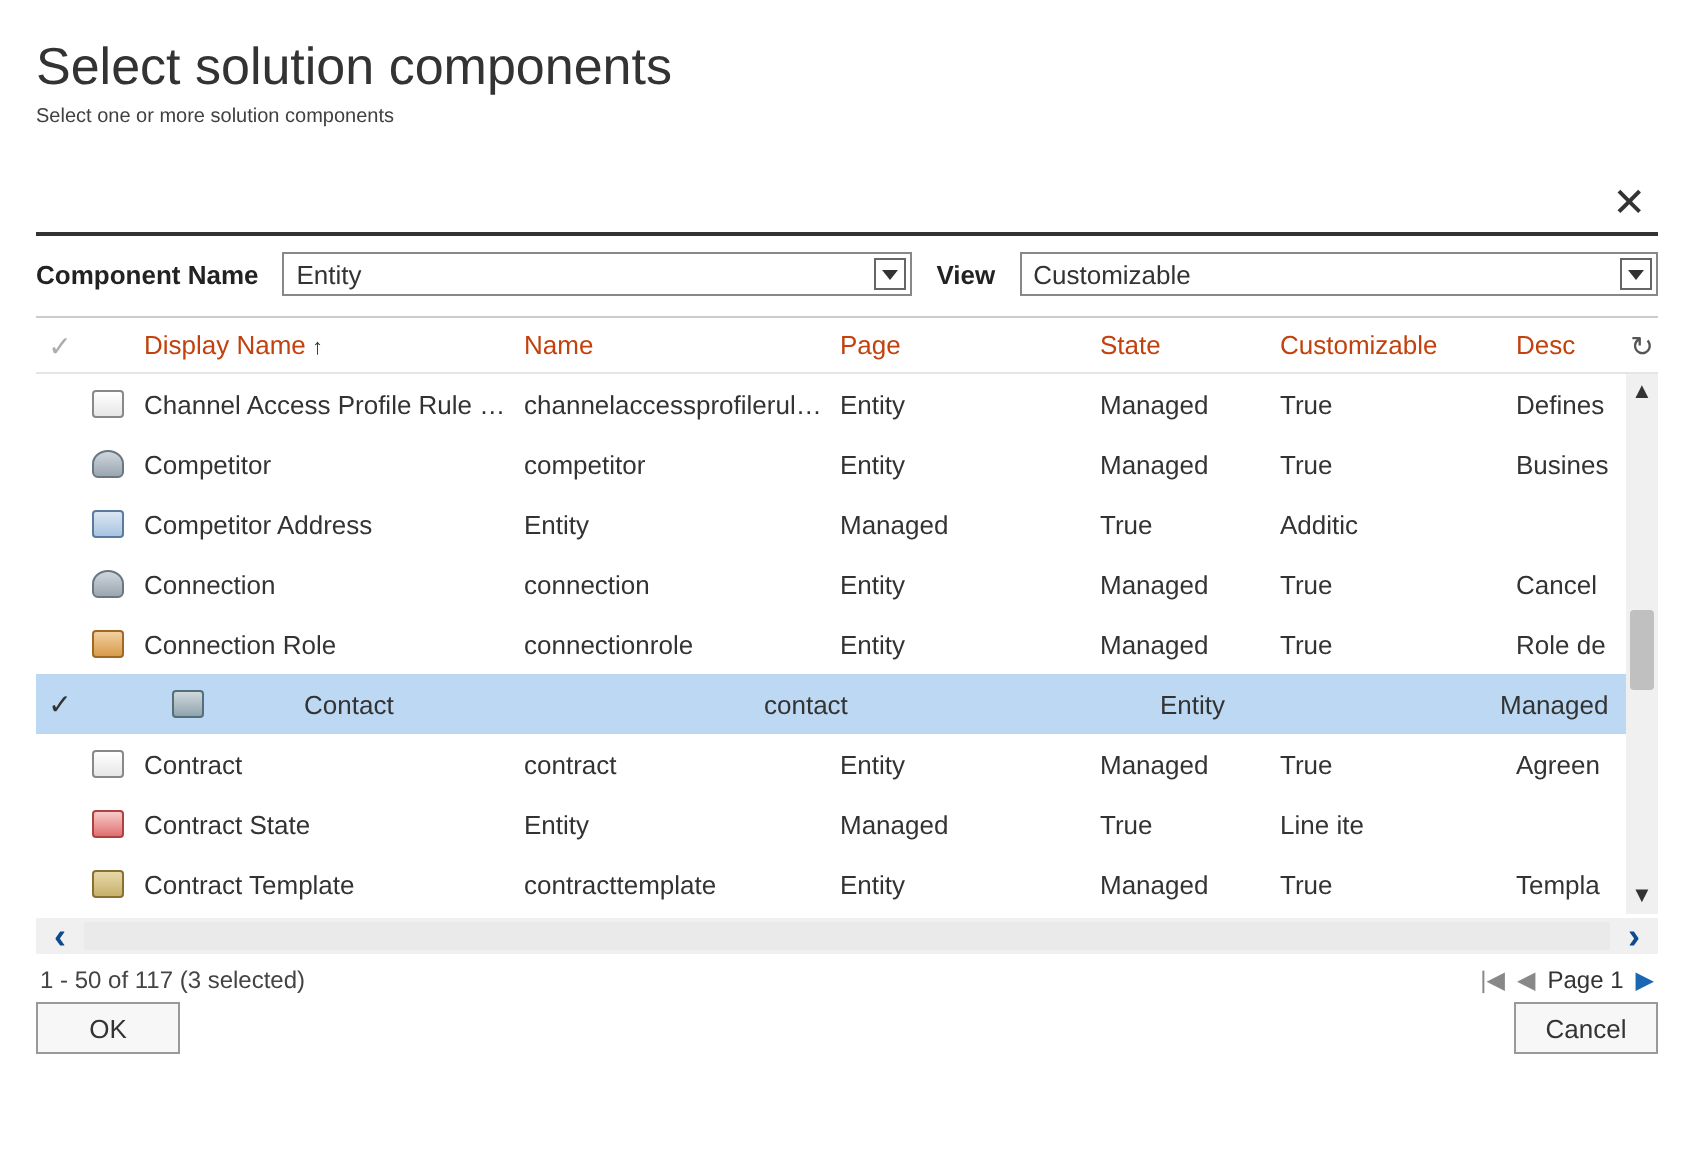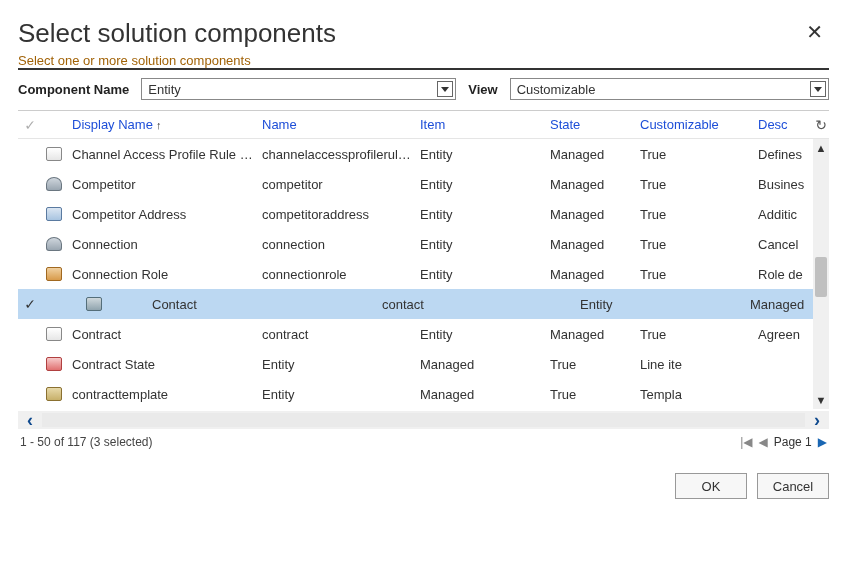--- a/index.html
+++ b/index.html
@@ -4,23 +4,23 @@
 <style>
   * { box-sizing: border-box; margin: 0; padding: 0; }
   body {
     font-family: "Segoe UI", Arial, sans-serif;
     font-size: 13px;
     color: #333;
     background: #fff;
     padding: 18px 18px 12px 18px;
     width: 847px;
   }
-  .header-row { display: flex; justify-content: space-between; align-items: flex-start; }
+  .header-row { display: flex; justify-content: space-between; align-items: flex-end; }
   h1 { font-size: 26px; font-weight: 300; color: #333; }
-  .subtitle { font-size: 13px; color: #a16207; margin-top: 4px; }
+  .subtitle { font-size: 10px; color: #404040; margin-top: 4px; margin-bottom: 52px; }
   .close-x { font-size: 20px; color: #333; cursor: pointer; padding: 2px 6px; }
   hr.hdr-line { border: none; border-top: 2px solid #333; margin-bottom: 8px; }
 
   .filter-row { display: flex; align-items: center; gap: 12px; margin-bottom: 10px; }
   .filter-label { font-size: 13px; font-weight: 600; color: #222; white-space: nowrap; }
   .dropdown {
     border: 1px solid #888; height: 22px; display: flex; align-items: center;
     justify-content: space-between; padding: 0 2px 0 6px; background: #fff;
     cursor: pointer; font-size: 13px;
   }
@@ -41,21 +41,21 @@
     display: grid;
     grid-template-columns: 24px 24px 190px 158px 130px 90px 118px 60px 18px;
     align-items: center;
     height: 30px;
     font-size: 13px;
   }
   .grid-header {
     color: #555; font-weight: 400; border-bottom: 1px solid #e5e5e5;
     height: 28px; position: relative;
   }
-  .grid-header .col { padding-left: 6px; color: #1d4ed8; white-space: nowrap; overflow: hidden; }
+  .grid-header .col { padding-left: 6px; color: #c2410c; white-space: nowrap; overflow: hidden; }
   .grid-row .col { padding-left: 6px; white-space: nowrap; overflow: hidden; text-overflow: ellipsis; }
   .grid-row.selected { background: #bcd8f2; gap: 40px; }
   .check-cell { display: flex; align-items: center; justify-content: center; color: #666; }
   .checkmark::before { content: "\2713"; color: #333; font-size: 14px; }
   .sort-arrow::after { content: " \2191"; color: #333; font-size: 11px; }
 
   .icon-cell { display: flex; align-items: center; justify-content: center; }
   .ent-icon {
     width: 16px; height: 14px; border: 1px solid #9a6a2b;
     background: linear-gradient(#f7e3b2,#e2c070); border-radius: 2px;
@@ -99,21 +99,21 @@
   .status-row {
     display:flex; justify-content:space-between; 
     font-size:12px; color:#444; padding:6px 2px 0 2px;gap:18px;
   }
   .pager { display:flex; align-items:center; gap:6px; color:#888; }
   .pager .pg-cur { color:#333; }
   .pager .pg-arrow { cursor:pointer; color:#888; }
   .pager .pg-arrow.active { color:#1a66b3; }
 
   .button-row {
-    display:flex; justify-content:flex-end; gap:10px; margin-top:24px;
+    display:flex; justify-content:space-between; gap:10px; margin-top:4px;
   }
   .btn {
     min-width: 72px; height: 26px; border:1px solid #999; background:#f7f7f7;
     font-size:13px; color:#333; cursor:pointer; padding:0 14px;
   }
 </style>
 </head>
 <body>
 
 <div class="header-row">
@@ -140,21 +140,21 @@
 </div>
 
 <div class="grid-wrap">
   <div class="grid-header">
     <div class="check-cell">
         <span class="checkmark" style="opacity:.4"></span>
       </div>
     <div class="col"></div>
     <div class="col sort-arrow">Display Name</div>
     <div class="col">Name</div>
-    <div class="col">Item</div>
+    <div class="col">Page</div>
     <div class="col">State</div>
     <div class="col">Customizable</div>
     <div class="col">Desc</div>
     <div class="refresh-hd"></div>
   </div>
 
   <div id="grid-body">
       <div class="grid-row">
         <div class="check-cell"></div>
         <div class="icon-cell">
@@ -180,21 +180,20 @@
         <div class="col">True</div>
         <div class="col">Busines</div>
         <div></div>
       </div>
       <div class="grid-row">
         <div class="check-cell"></div>
         <div class="icon-cell">
           <span class="ent-icon card"></span>
         </div>
         <div class="col">Competitor Address</div>
-        <div class="col">competitoraddress</div>
         <div class="col">Entity</div>
         <div class="col">Managed</div>
         <div class="col">True</div>
         <div class="col">Additic</div>
         <div></div>
       </div>
       <div class="grid-row">
         <div class="check-cell"></div>
         <div class="icon-cell">
           <span class="ent-icon people"></span>
@@ -258,20 +257,21 @@
         <div class="col">Managed</div>
         <div class="col">True</div>
         <div class="col">Line ite</div>
         <div></div>
       </div>
       <div class="grid-row">
         <div class="check-cell"></div>
         <div class="icon-cell">
           <span class="ent-icon tpl"></span>
         </div>
+        <div class="col">Contract Template</div>
         <div class="col">contracttemplate</div>
         <div class="col">Entity</div>
         <div class="col">Managed</div>
         <div class="col">True</div>
         <div class="col">Templa</div>
         <div></div>
       </div>
     </div>
 
   <div class="vscroll">

